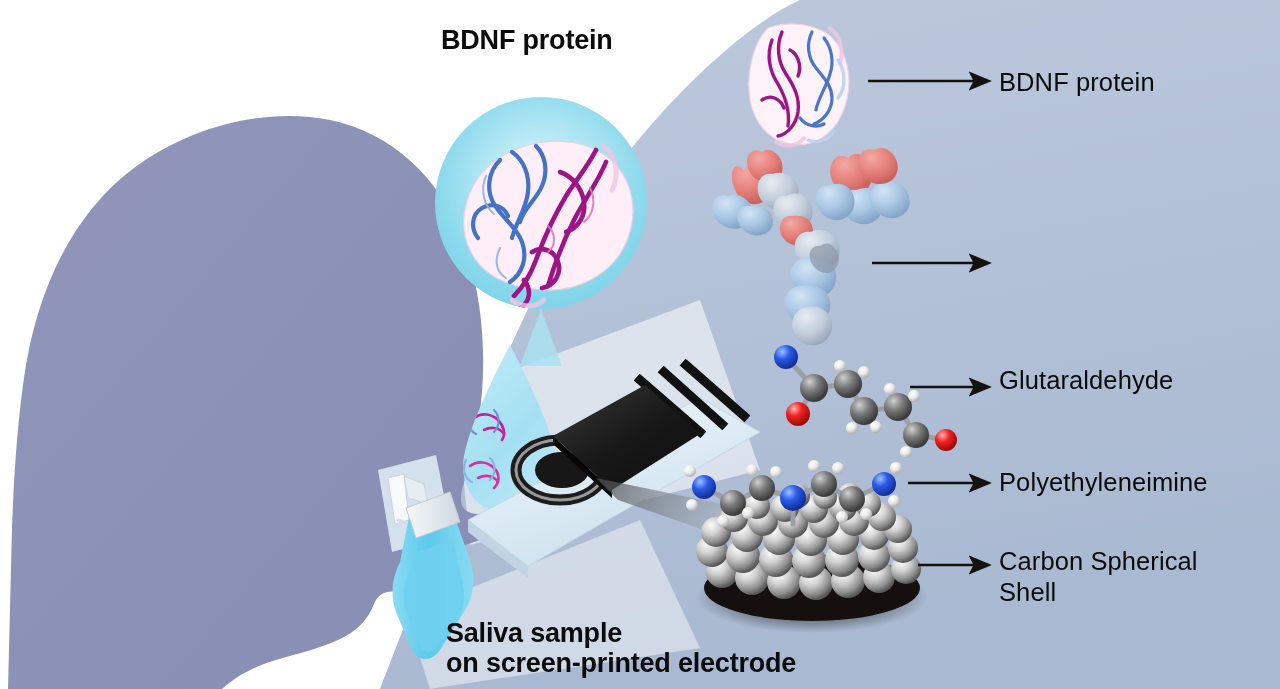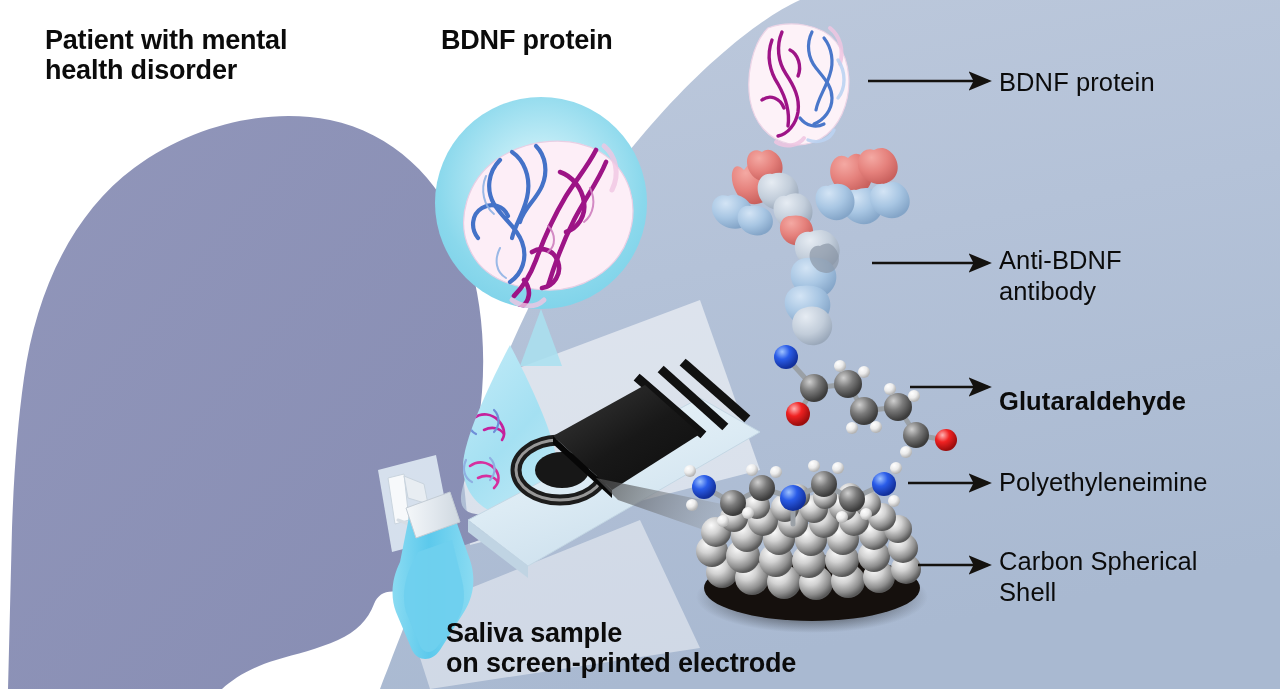--- a/index.html
+++ b/index.html
@@ -33,21 +33,21 @@
     font-size:25.5px;
     font-weight:400;
     letter-spacing:0.1px;
     line-height:1.22;
   }
   #t-patient{left:45px;top:25px;width:330px;}
   #t-bdnf{left:441px;top:25px;}
   #t-saliva{left:446px;top:618px;}
   #lbl-bdnf{left:999px;top:67px;}
   #lbl-anti{left:999px;top:245px;}
-  #lbl-glut{left:999px;top:386px;font-weight:bold;}
+  #lbl-glut{left:999px;top:365px;}
   #lbl-pei{left:999px;top:467px;}
   #lbl-shell{left:999px;top:546px;}
 </style>
 </head>
 <body>
 
 <div id="stage">
 
   <svg class="layer" viewBox="0 0 1280 689">
     <defs>
@@ -460,32 +460,28 @@
 
     <g stroke="#14120f" stroke-width="2.6" fill="none">
       <line x1="868" y1="81" x2="988" y2="81" marker-end="url(#arrowHead)"></line>
       <line x1="872" y1="263" x2="988" y2="263" marker-end="url(#arrowHead)"></line>
       <line x1="910" y1="387" x2="988" y2="387" marker-end="url(#arrowHead)"></line>
       <line x1="908" y1="483" x2="988" y2="483" marker-end="url(#arrowHead)"></line>
       <line x1="918" y1="565" x2="988" y2="565" marker-end="url(#arrowHead)"></line>
     </g>
   </svg>
 
-  <div class="txt title-bold" id="t-patient">Patient with mental
-health disorder</div>
 
   <div class="txt title-bold" id="t-bdnf">BDNF protein</div>
 
   <div class="txt title-bold" id="t-saliva">Saliva sample
 on screen-printed electrode</div>
 
   <div class="txt callout" id="lbl-bdnf">BDNF protein</div>
 
-  <div class="txt callout" id="lbl-anti">Anti-BDNF
-antibody</div>
 
   <div class="txt callout" id="lbl-glut">Glutaraldehyde</div>
 
   <div class="txt callout" id="lbl-shell">Carbon Spherical
 Shell</div>
 
   <div class="txt callout" id="lbl-pei">Polyethyleneimine</div>
 
 </div>
 

